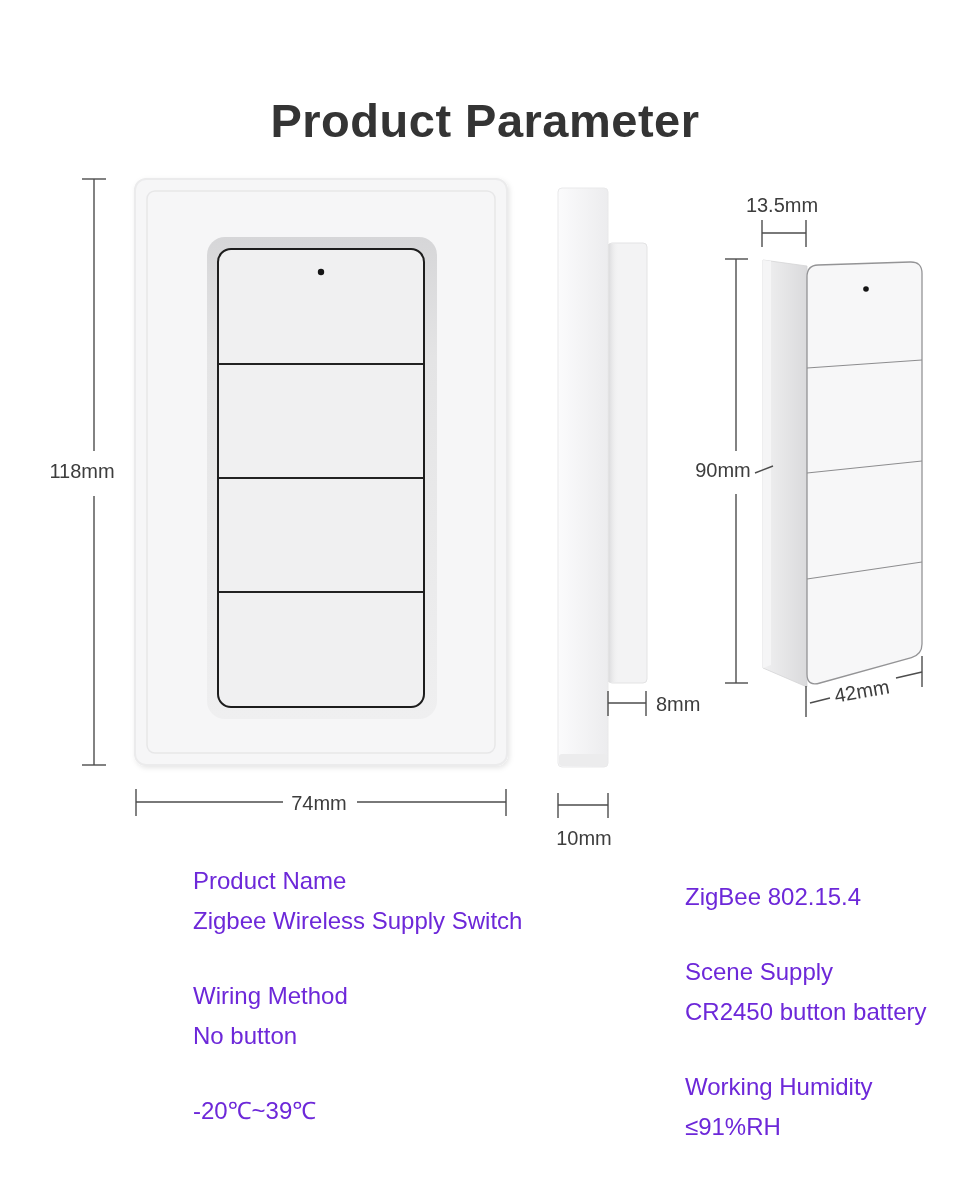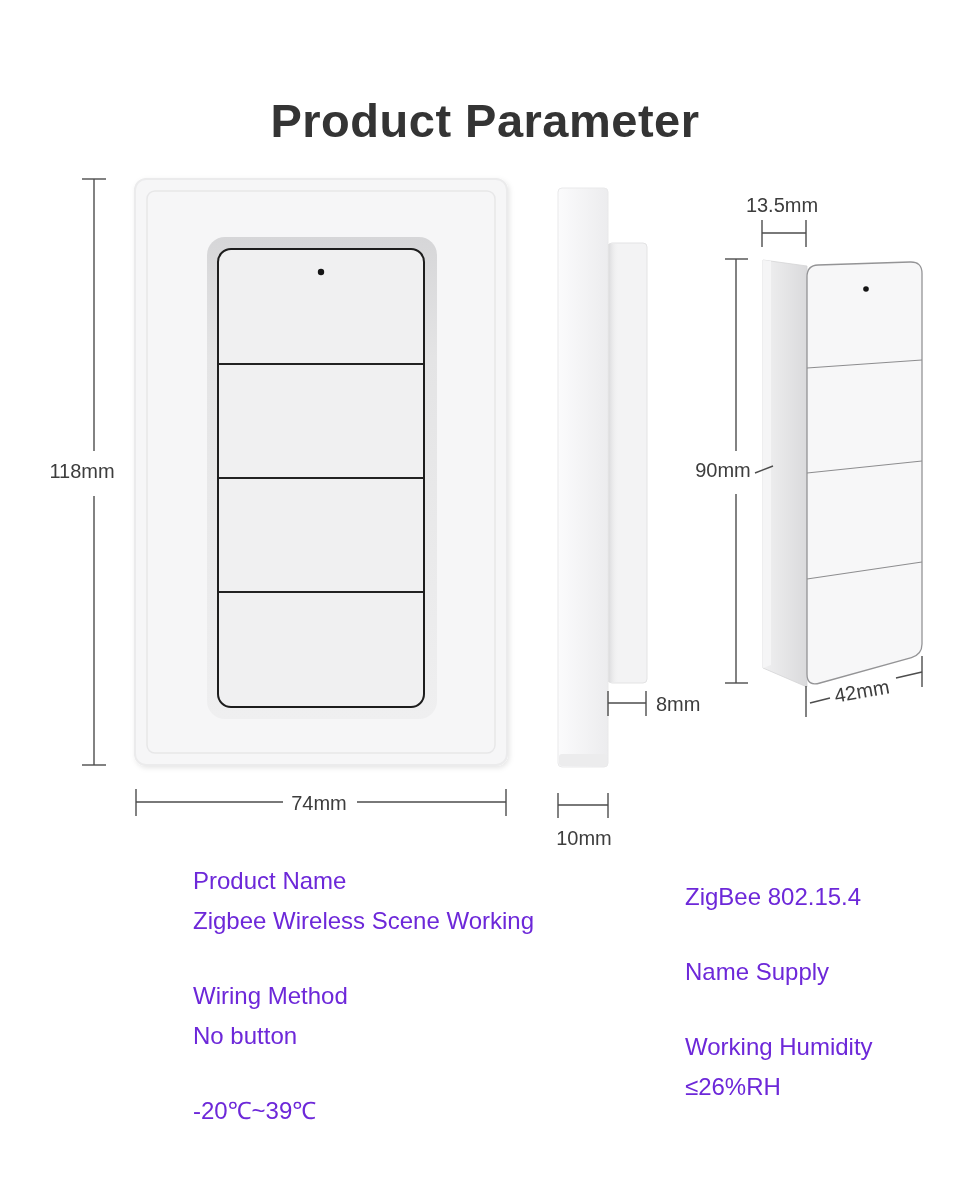--- a/index.html
+++ b/index.html
@@ -126,35 +126,36 @@
     <line class="dim" x1="922" y1="656" x2="922" y2="687"></line>
     <line class="dim" x1="810" y1="703" x2="830" y2="698"></line>
     <line class="dim" x1="896" y1="678" x2="922" y2="672"></line>
     <text x="862" y="698" text-anchor="middle" transform="rotate(-10 862 692)">42mm</text>
   </g>
 </svg>
 
 <div class="specs-col left">
   <div class="spec-group">
     <div class="spec-label">Product Name</div>
-    <div class="spec-value">Zigbee Wireless Scene Working</div>
+    <div class="spec-value">Zigbee Wireless Supply Switch</div>
   </div>
   <div class="spec-group">
     <div class="spec-label">Wiring Method</div>
     <div class="spec-value">No button</div>
   </div>
   <div class="spec-group">
     <div class="spec-value">-20℃~39℃</div>
   </div>
 </div>
 
 <div class="specs-col right">
   <div class="spec-group">
     <div class="spec-value">ZigBee 802.15.4</div>
   </div>
   <div class="spec-group">
-    <div class="spec-label">Name Supply</div>
+    <div class="spec-label">Scene Supply</div>
+    <div class="spec-value">CR2450 button battery</div>
   </div>
   <div class="spec-group">
     <div class="spec-label">Working Humidity</div>
-    <div class="spec-value">≤26%RH</div>
+    <div class="spec-value">≤91%RH</div>
   </div>
 </div>
 
 </body></html>

